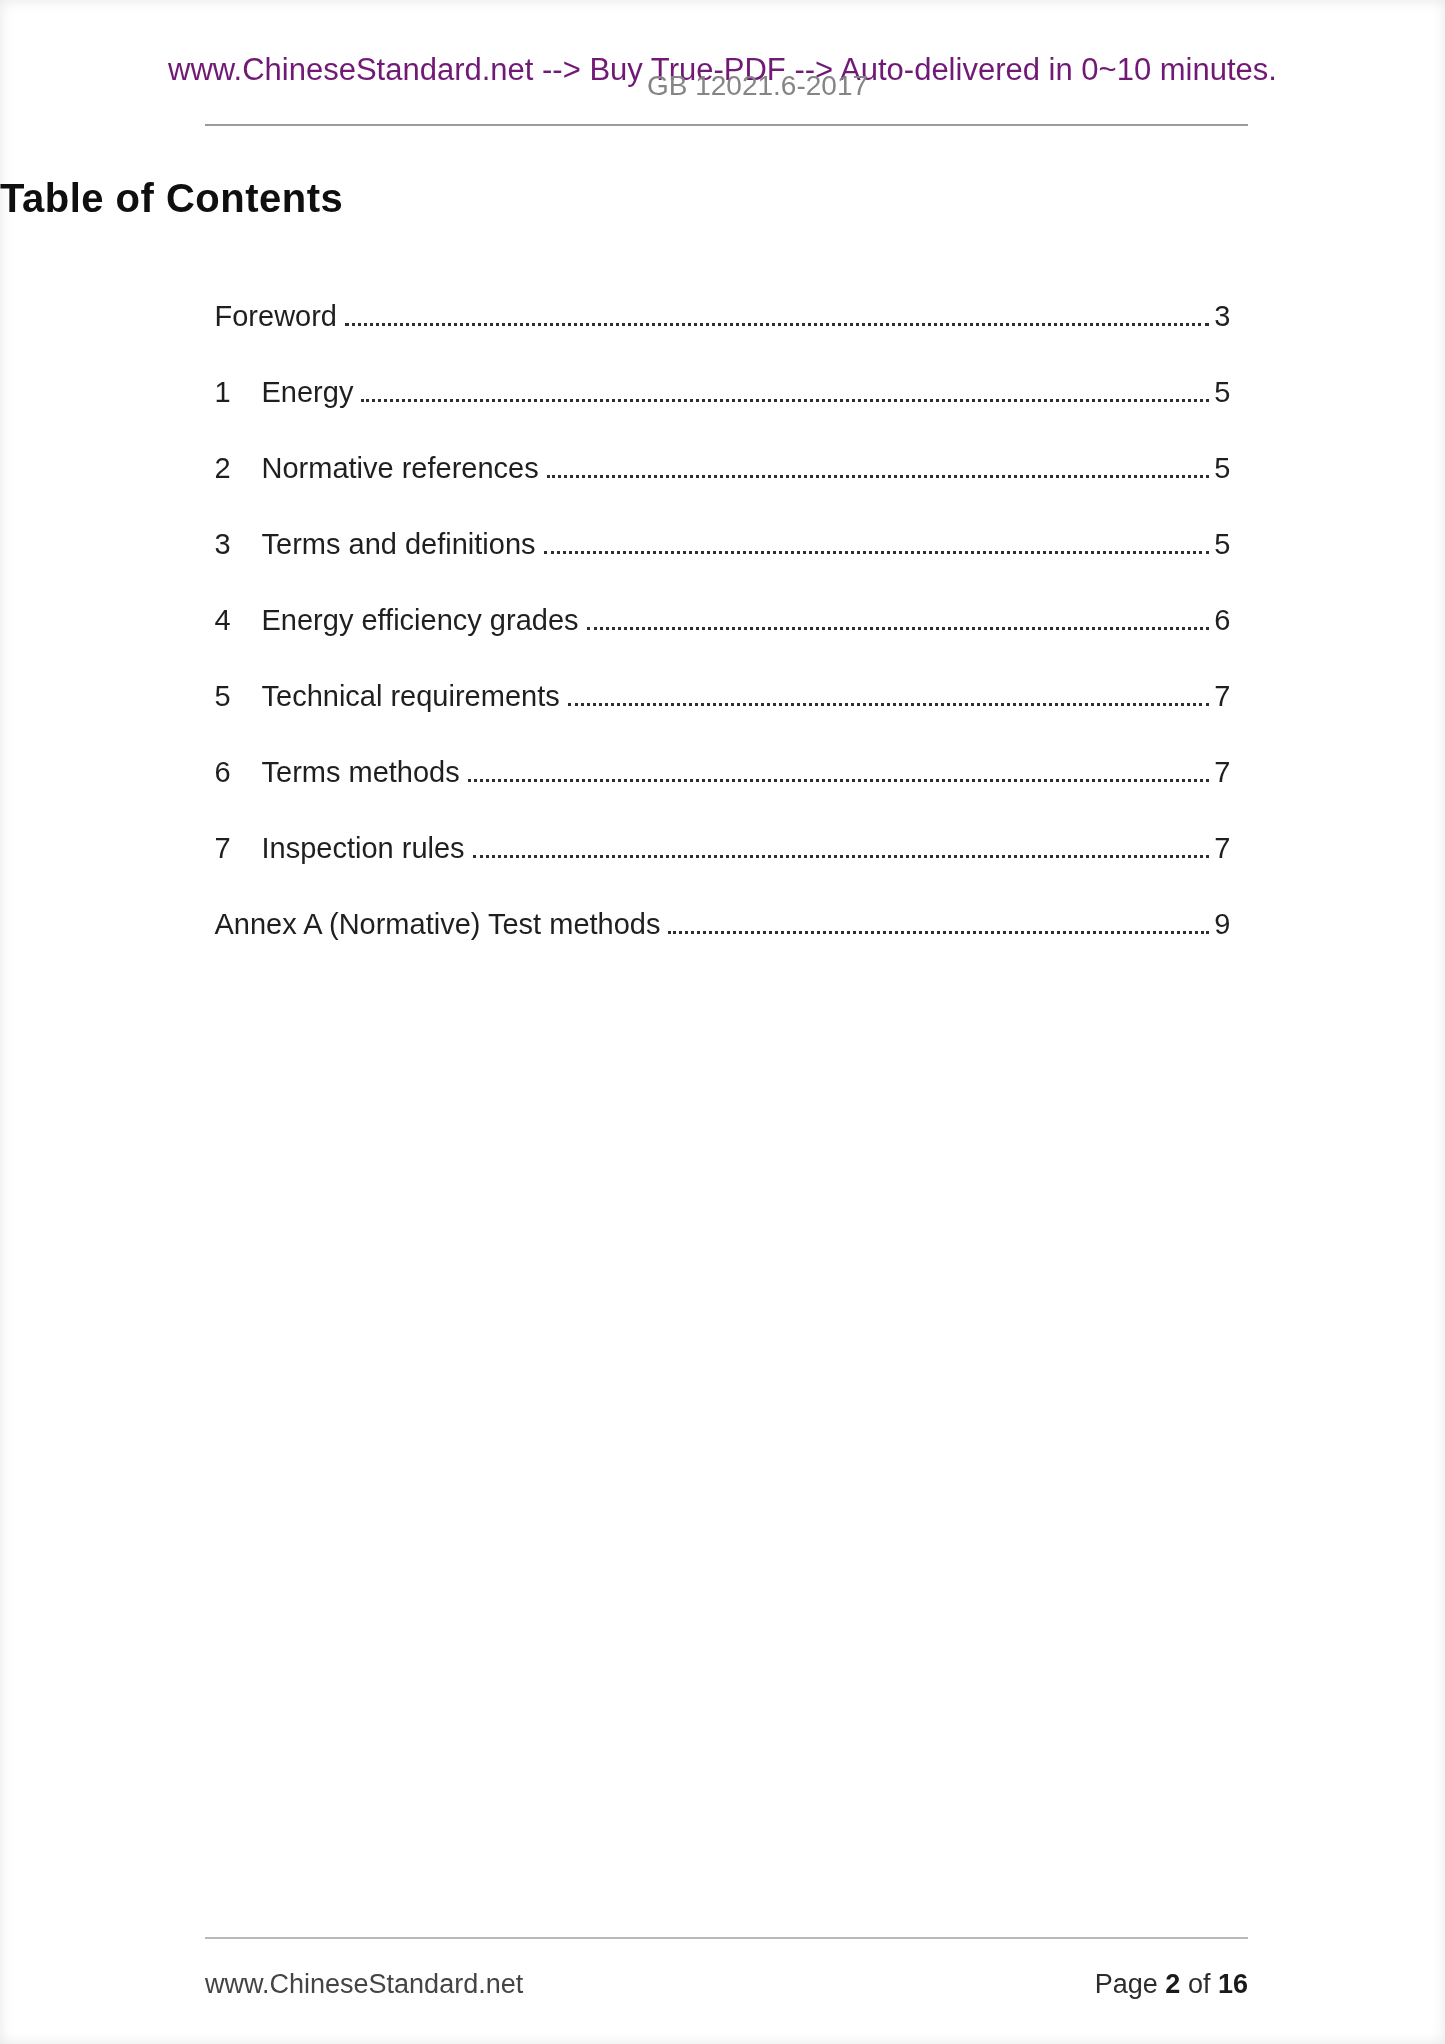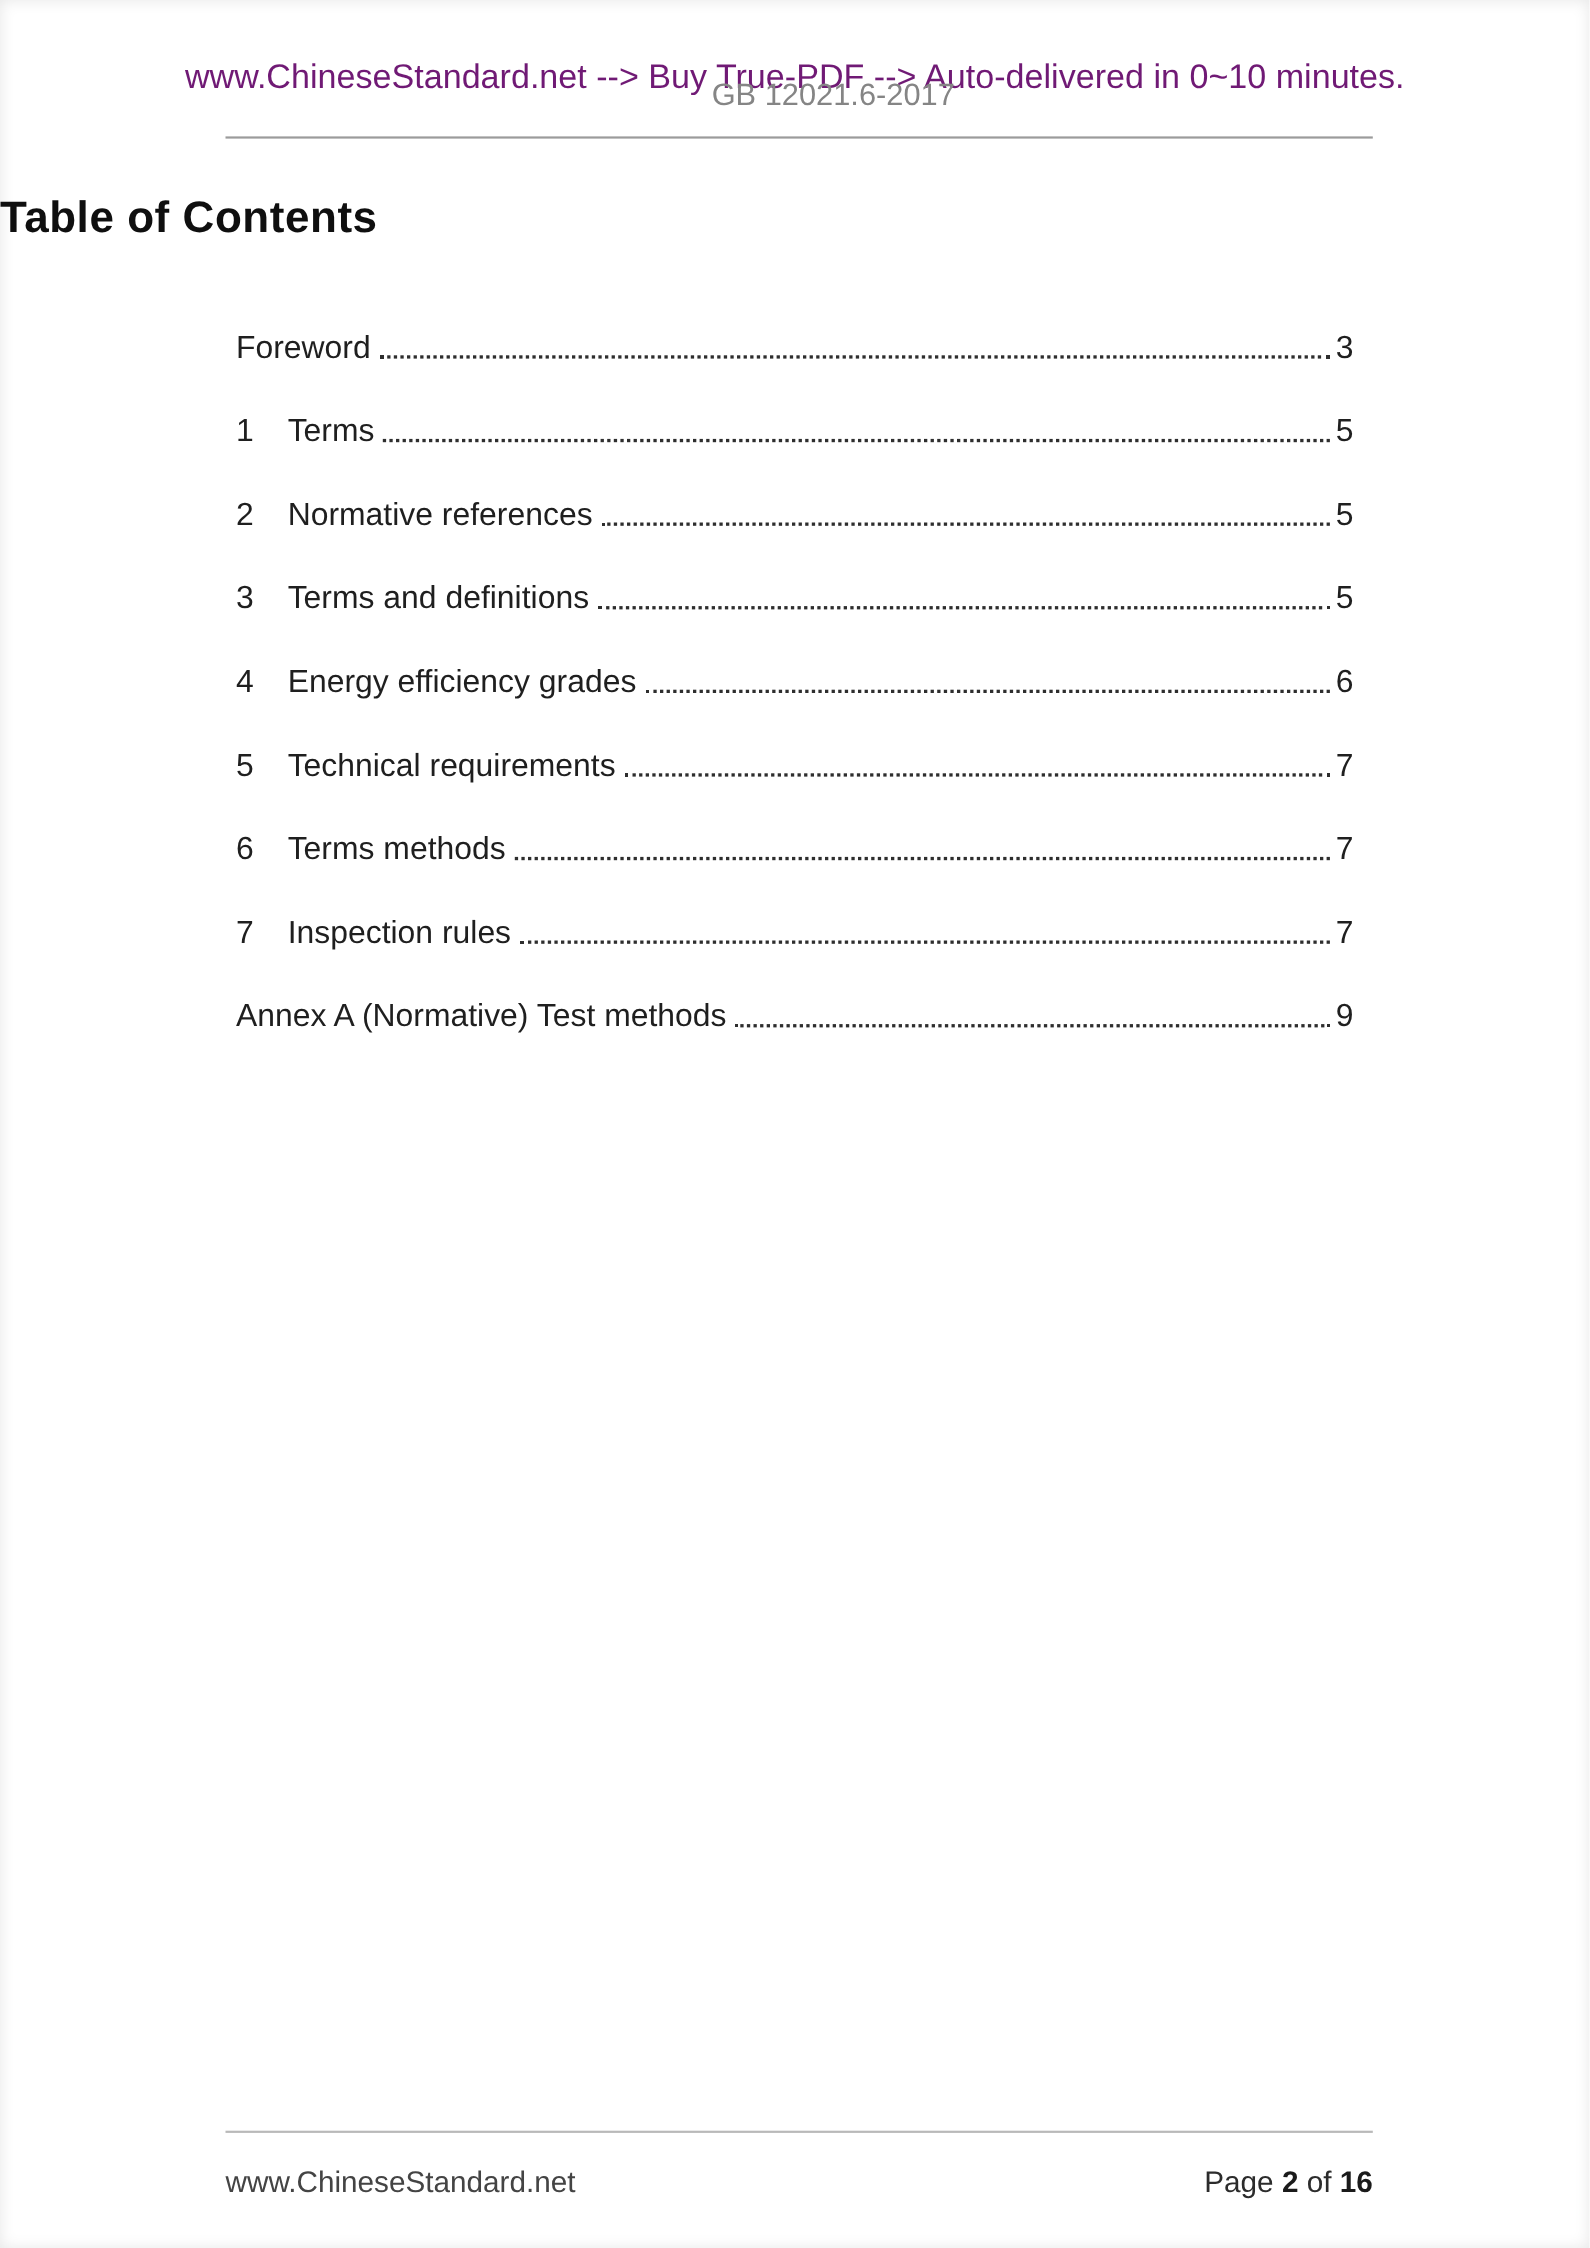--- a/index.html
+++ b/index.html
@@ -135,21 +135,21 @@
 
     <div class="toc-row no-num">
 
       <span class="toc-title">Foreword</span>
       <span class="leader"></span>
       <span class="toc-page">3</span>
     </div>
 
     <div class="toc-row">
       <span class="toc-num">1</span>
-      <span class="toc-title">Terms</span>
+      <span class="toc-title">Energy</span>
       <span class="leader"></span>
       <span class="toc-page">5</span>
     </div>
 
     <div class="toc-row">
       <span class="toc-num">2</span>
       <span class="toc-title">Normative references</span>
       <span class="leader"></span>
       <span class="toc-page">5</span>
     </div>

